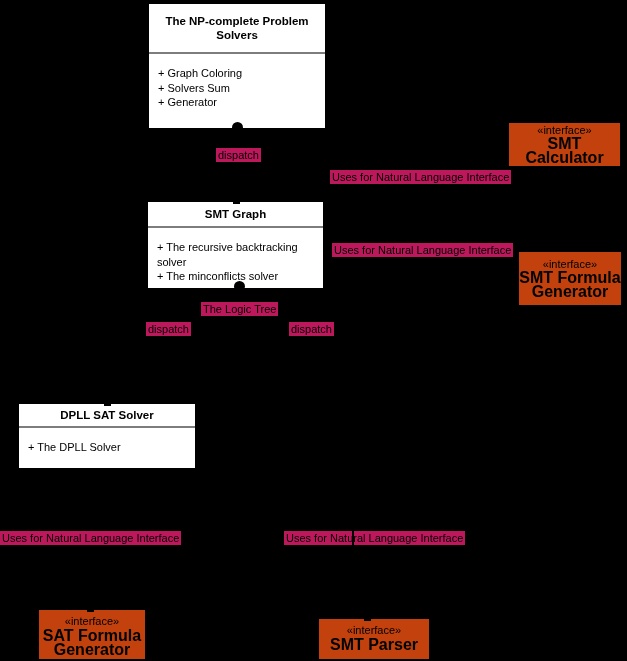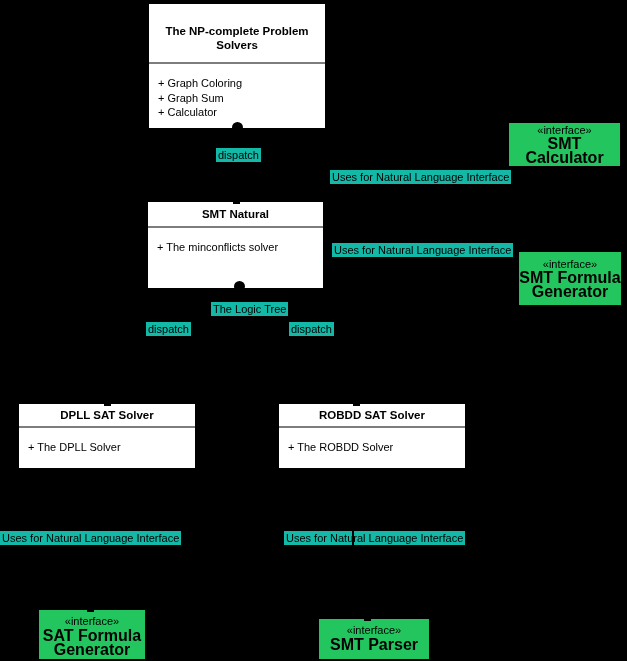--- a/index.html
+++ b/index.html
@@ -22,64 +22,64 @@
   }
   .cls-title {
     display:flex; align-items:center; justify-content:center;
     text-align:center;
     font-weight:bold;
     font-size:11.5px; line-height:14px;
     padding:2px 4px;
     border-bottom:2px solid #7d7d7d;
     box-sizing:border-box;
   }
-  #box-np .cls-title { height:50px;margin-top:10px; }
+  #box-np .cls-title { height:50px; }
   #box-smt .cls-title { height:26px; }
   #box-dpll .cls-title, #box-robdd .cls-title { height:24px; }
   .cls-attrs {
     padding:12px 4px 0 9px;
     font-size:11px; line-height:14.5px;
   }
   .attr { white-space:normal; }
 
   #box-np   { left:147px; top:2px;   width:180px; height:128px; }
   #box-smt  { left:146px; top:200px; width:179px; height:90px;  }
   #box-dpll { left:17px;  top:402px; width:180px; height:68px;  }
   #box-robdd{ left:277px; top:402px; width:190px; height:68px;  }
 
   .iface-box {
     position:absolute;
-    background:#22c55e;
+    background:#c2410c;
     border:2px solid #000000;
     box-sizing:border-box;
     color:#000000;
     display:flex; flex-direction:column;
     align-items:center; justify-content:center;
     text-align:center;
   }
   .iface-stereotype { font-size:11px; line-height:13.5px; }
   .iface-name { font-size:16px; line-height:14px; font-weight:bold; }
   #box-smt-calc   { left:507px; top:121px; width:115px; height:47px; }
   #box-smt-fgen   { left:517px; top:250px; width:106px; height:57px; }
   #box-sat-fgen   { left:37px;  top:608px; width:110px; height:53px; justify-content:flex-start; padding-top:5px; }
   #box-smt-parser { left:317px; top:617px; width:114px; height:44px; justify-content:flex-start; padding-top:5px; }
 
   
   .edge-label {
     position:absolute;
-    background:#14b8a6;
+    background:#be185d;
     color:#000000;
     font-size:11px; line-height:14px;
     padding:0 2px;
     white-space:nowrap;
   }
   #lbl-dispatch-top   { left:216px; top:148px; }
   #lbl-uses-top       { left:330px; top:170px; }
   #lbl-uses-mid       { left:332px; top:243px; }
-  #lbl-logic-tree     { left:211px; top:302px; }
+  #lbl-logic-tree     { left:201px; top:302px; }
   #lbl-dispatch-left  { left:146px; top:322px; }
   #lbl-dispatch-right { left:289px; top:322px; }
   #lbl-uses-bl        { left:0px;   top:531px; }
   #lbl-uses-br        { left:284px; top:531px; }
 
   
   .ball {
     position:absolute;
     width:11px; height:11px;
     background:#000000;
@@ -111,45 +111,40 @@
 </style>
 </head>
 <body>
 
 <div class="canvas">
 
   <div class="uml-box" id="box-np">
     <div class="cls-title">The NP-complete Problem Solvers</div>
     <div class="cls-attrs">
       <div class="attr">+ Graph Coloring</div>
-      <div class="attr">+ Graph Sum</div>
-      <div class="attr">+ Calculator</div>
+      <div class="attr">+ Solvers Sum</div>
+      <div class="attr">+ Generator</div>
     </div>
   </div>
 
   <div class="uml-box" id="box-smt">
-    <div class="cls-title">SMT Natural</div>
+    <div class="cls-title">SMT Graph</div>
     <div class="cls-attrs">
+      <div class="attr">+ The recursive backtracking solver</div>
       <div class="attr">+ The minconflicts solver</div>
     </div>
   </div>
 
   <div class="uml-box" id="box-dpll">
     <div class="cls-title">DPLL SAT Solver</div>
     <div class="cls-attrs">
       <div class="attr">+ The DPLL Solver</div>
     </div>
   </div>
 
-  <div class="uml-box" id="box-robdd">
-    <div class="cls-title">ROBDD SAT Solver</div>
-    <div class="cls-attrs">
-      <div class="attr">+ The ROBDD Solver</div>
-    </div>
-  </div>
 
   <div class="iface-box" id="box-smt-calc">
     <div class="iface-stereotype">«interface»</div>
     <div class="iface-name">SMT Calculator</div>
   </div>
 
   <div class="iface-box" id="box-smt-fgen">
     <div class="iface-stereotype">«interface»</div>
     <div class="iface-name">SMT Formula</div>
     <div class="iface-name">Generator</div>

